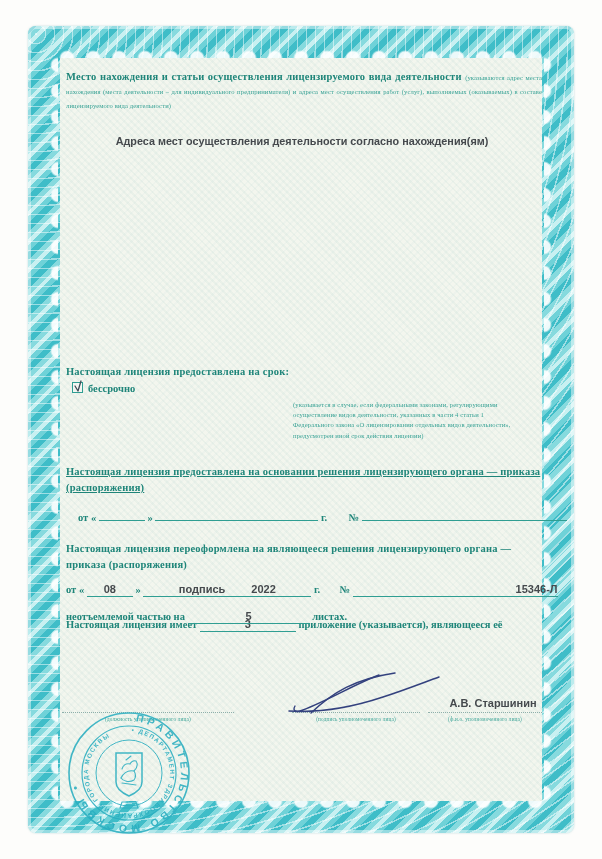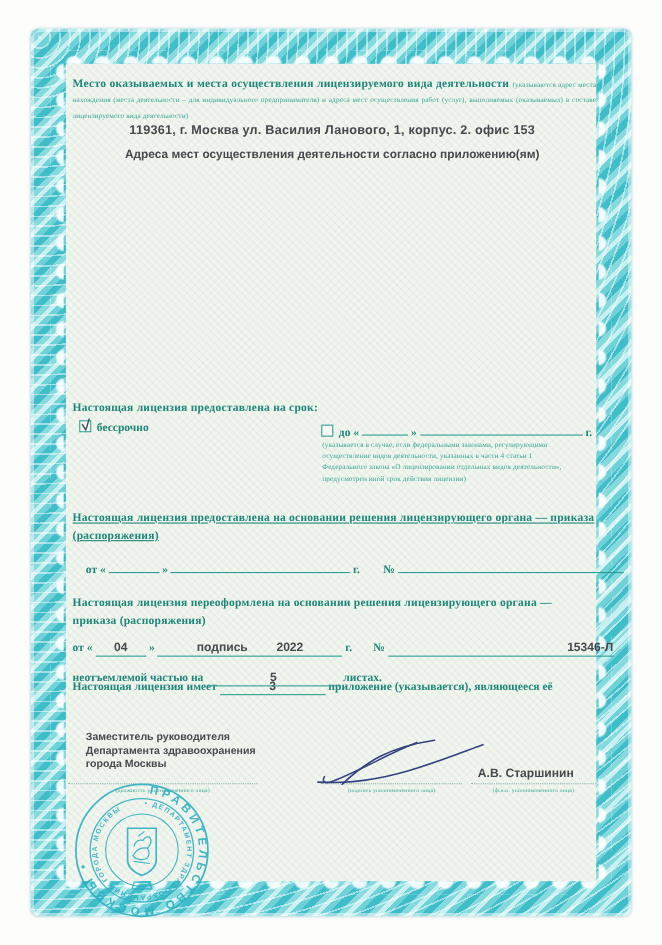--- a/index.html
+++ b/index.html
@@ -75,102 +75,93 @@
 <div class="page">
 
   <div class="frame"></div>
   <div class="sc sc-top"></div>
   <div class="sc sc-bottom"></div>
   <div class="sc sc-left"></div>
   <div class="sc sc-right"></div>
   <div class="inner"></div>
 
   <div class="heading" style="left:66px; top:70px; width:476px; text-align:justify; line-height:1.35;">
-    <span>Место оказываемых и места осуществления лицензируемого вида деятельности</span>
+    <span>Место нахождения и статьи осуществления лицензируемого вида деятельности</span>
     <span class="fineprint">(указываются адрес места нахождения (места деятельности – для индивидуального предпринимателя) и адреса мест осуществления работ (услуг), выполняемых (оказываемых) в составе лицензируемого вида деятельности)</span>
   </div>
 
-  <div class="dark centered" style="position:absolute; left:66px; top:113px; width:472px; font-size:11.5px; letter-spacing:.2px;">119361, г. Москва ул. Василия Ланового, 1, корпус. 2.  офис 153</div>
 
-  <div class="dark centered" style="position:absolute; left:66px; top:135px; width:472px; font-size:10.8px;">Адреса мест осуществления деятельности согласно приложению(ям)</div>
+  <div class="dark centered" style="position:absolute; left:66px; top:135px; width:472px; font-size:10.8px;">Адреса мест осуществления деятельности согласно нахождения(ям)</div>
 
   <div class="heading" style="left:66px; top:364px; width:476px;">Настоящая лицензия предоставлена на срок:</div>
 
   <div class="row-line" style="left:72px; top:382px;">
     <span class="checkbox">
       <svg width="16" height="16" viewBox="0 0 16 16">
         <path d="M3,8 L6,13 L9,3" fill="none" stroke="#3f4a55" stroke-width="1.3" stroke-linecap="round" stroke-linejoin="round"></path>
       </svg>
     </span><span>бессрочно</span>
   </div>
 
-  <div class="row-line" style="left:292px; top:382px;">
-    <span class="checkbox"></span><span>до «</span>
-    <span class="fill" style="width:42px;"></span>
-    <span>»</span>
-    <span class="fill" style="width:148px;"></span>
-    <span>г.</span>
-  </div>
 
   <div class="fineprint" style="position:absolute; left:293px; top:400px; width:220px;">(указывается в случае, если федеральными законами, регулирующими осуществление видов деятельности, указанных в части 4 статьи 1 Федерального закона «О лицензировании отдельных видов деятельности», предусмотрен иной срок действия лицензии)</div>
 
   <div class="heading" style="left:66px; top:464px; width:476px;text-decoration:underline;">Настоящая лицензия предоставлена на основании решения лицензирующего органа — приказа (распоряжения)</div>
 
   <div class="row-line" style="left:78px; top:507px;">
     <span>от «</span>
     <span class="fill" style="width:46px;"></span>
     <span>»</span>
     <span class="fill" style="width:163px;"></span>
     <span>г.</span>
     <span style="display:inline-block; width:16px;"></span>
     <span>№</span>
     <span class="fill" style="width:205px;"></span>
   </div>
 
-  <div class="heading" style="left:66px; top:541px; width:476px;">Настоящая лицензия переоформлена на основании решения лицензирующего органа — приказа (распоряжения)</div>
+  <div class="heading" style="left:66px; top:541px; width:476px;">Настоящая лицензия переоформлена на являющееся решения лицензирующего органа — приказа (распоряжения)</div>
 
   <div class="row-line" style="left:66px; top:583px;">
     <span>от «</span>
-    <span class="fill" style="width:46px;">04</span>
+    <span class="fill" style="width:46px;">08</span>
     <span>»</span>
     <span class="fill" style="width:168px;"><span>подпись</span><span style="display:inline-block;width:26px;"></span><span>2022</span></span>
     <span>г.</span>
     <span style="display:inline-block; width:14px;"></span>
     <span>№</span>
     <span class="fill" style="width:205px;text-align:right;">15346-Л</span>
   </div>
 
   <div class="row-line" style="left:66px; top:618px;">
     <span>Настоящая лицензия имеет</span>
     <span class="fill" style="width:96px;">3</span>
     <span>приложение (указывается), являющееся её</span>
   </div>
 
   <div class="row-line" style="left:66px; top:610px;">
     <span>неотъемлемой частью на</span>
     <span class="fill" style="width:122px;">5</span>
     <span>листах.</span>
   </div>
 
-  <div class="dark" style="position:absolute; left:78px; top:665px; width:158px; font-size:9.6px; line-height:1.26;">Заместитель руководителя Департамента здравоохранения города Москвы</div>
 
   <div class="dotline" style="left:62px; top:712px; width:172px;"></div>
   <div class="caption" style="left:62px; top:716px; width:172px;">(должность уполномоченного лица)</div>
 
   <div class="sig-wrap">
     <svg width="162" height="46" viewBox="0 0 162 46">
       <path d="M6,41 C38,43 70,37 100,27 C122,20 142,12 156,7" fill="none" stroke="#33417e" stroke-width="1.5" stroke-linecap="round"></path>
       <path d="M28,43 C50,22 72,9 112,3" fill="none" stroke="#33417e" stroke-width="1.5" stroke-linecap="round"></path>
       <path d="M96,5 C72,14 46,30 20,40 C13,43 9,41 12,36" fill="none" stroke="#33417e" stroke-width="1.4" stroke-linecap="round"></path>
     </svg>
   </div>
   <div class="dotline" style="left:292px; top:712px; width:128px;"></div>
   <div class="caption" style="left:292px; top:716px; width:128px;">(подпись уполномоченного лица)</div>
 
-  <div class="dark" style="position:absolute; left:421px; top:697px; width:114px; font-size:11px; text-align:center;">А.В. Старшинин</div>
+  <div class="dark" style="position:absolute; left:436px; top:697px; width:114px; font-size:11px; text-align:center;">А.В. Старшинин</div>
   <div class="dotline" style="left:428px; top:712px; width:114px;"></div>
   <div class="caption" style="left:428px; top:716px; width:114px;">(ф.и.о. уполномоченного лица)</div>
 
   <div class="seal-wrap">
     <svg width="132" height="130" viewBox="0 0 132 130">
       <defs>
         <path id="outerRing" d="M 66,13 A 52,52 0 1 1 65.99,13" fill="none"></path>
         <path id="innerRing" d="M 66,24 A 41,41 0 1 1 65.99,24" fill="none"></path>
       </defs>
       <circle cx="66" cy="65" r="60" fill="none" stroke="#2aaec0" stroke-width="1.6"></circle>

